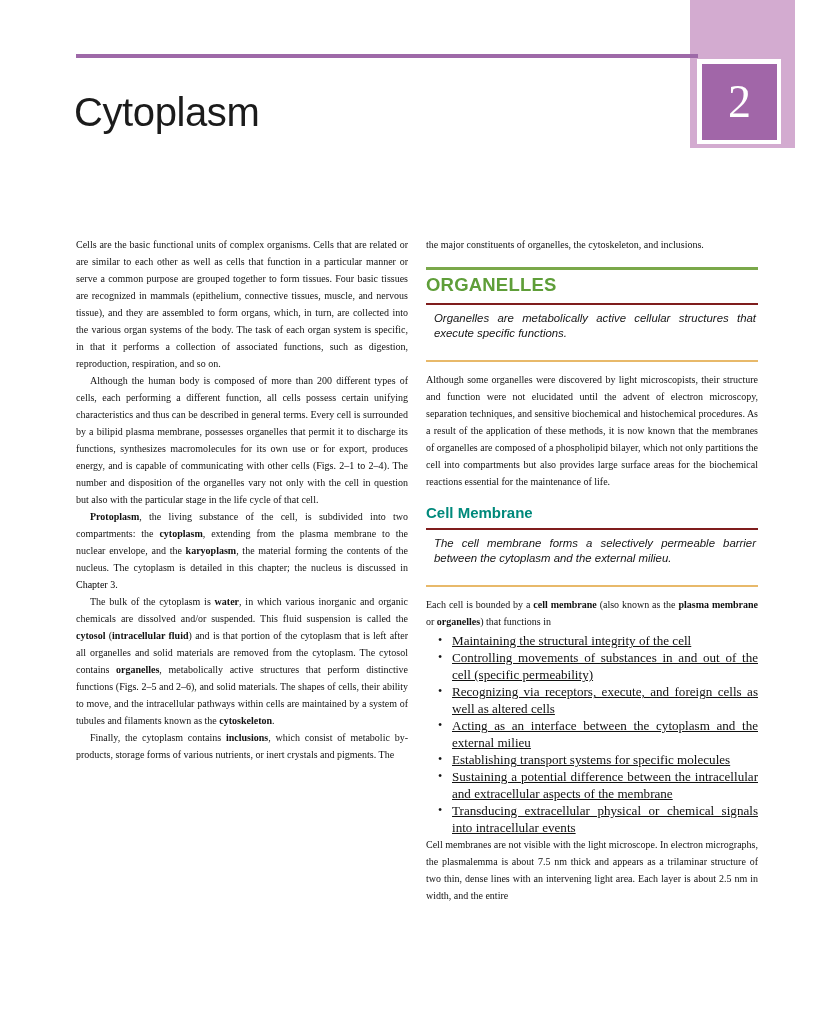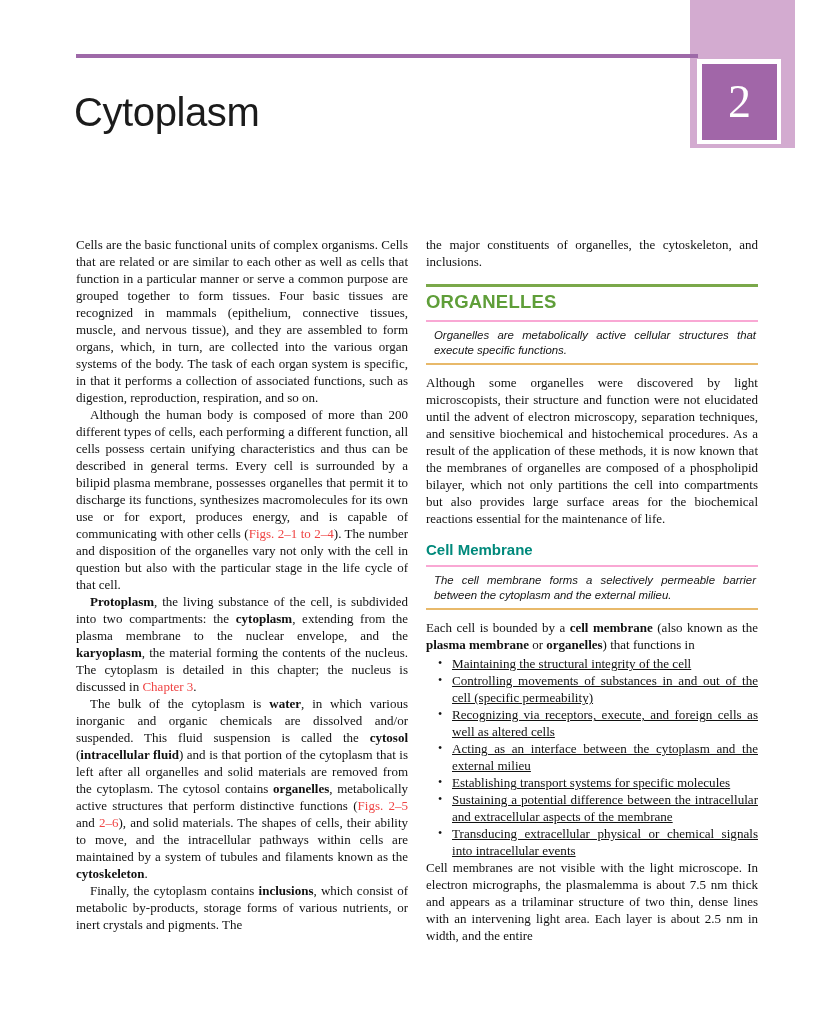--- a/index.html
+++ b/index.html
@@ -92,33 +92,33 @@
     top: 0;
     width: 332px;
     height: 714px;
     overflow: hidden;
   }
   .col-left  { left: 76px; }
   .col-right { left: 426px; }
 
   p.body {
     margin: 0;
-    font-size: 13px;
+    font-size: 10px;
     line-height: 17.0px;
     text-align: justify;
     text-justify: inter-word;
     hyphens: manual;
     -webkit-hyphens: manual;
   }
   p.body + p.body { text-indent: 14px; }
   p.body.noindent { text-indent: 0; }
 
   b, .bold  { font-weight: 700; }
   .bi { font-weight: 700; }
-  .xref { color: #ef4444; }
+  .xref { color: #000000; }
 
   
   .section-rule {
     height: 3px;
     background: #7aa84a;
     margin: 14px 0 0 0;
   }
   h2.section-head {
     margin: 4px 0 0 0;
     font-family: "Liberation Sans", "DejaVu Sans", sans-serif;
@@ -132,23 +132,23 @@
     margin: 14px 0 0 0;
     font-family: "Liberation Sans", "DejaVu Sans", sans-serif;
     font-size: 15px;
     font-weight: 700;
     color: #00897b;
   }
 
   
   .summary-box {
     margin: 7px 0 9px 0;
-    border-top: 2px solid #f9a8d4;
+    border-top: 2px solid #7f1d1d;
     border-bottom: 2px solid #e8b96a;
-    padding: 6px 0 6px 8px;
+    padding: 6px 0 20px 8px;
   }
   .summary-box p {
     margin: 0;
     font-family: "Liberation Sans", "DejaVu Sans", sans-serif;
     font-style: italic;
     font-size: 11.4px;
     line-height: 14.6px;
     text-align: justify;
     color: #141414;
     padding-right: 2px;

